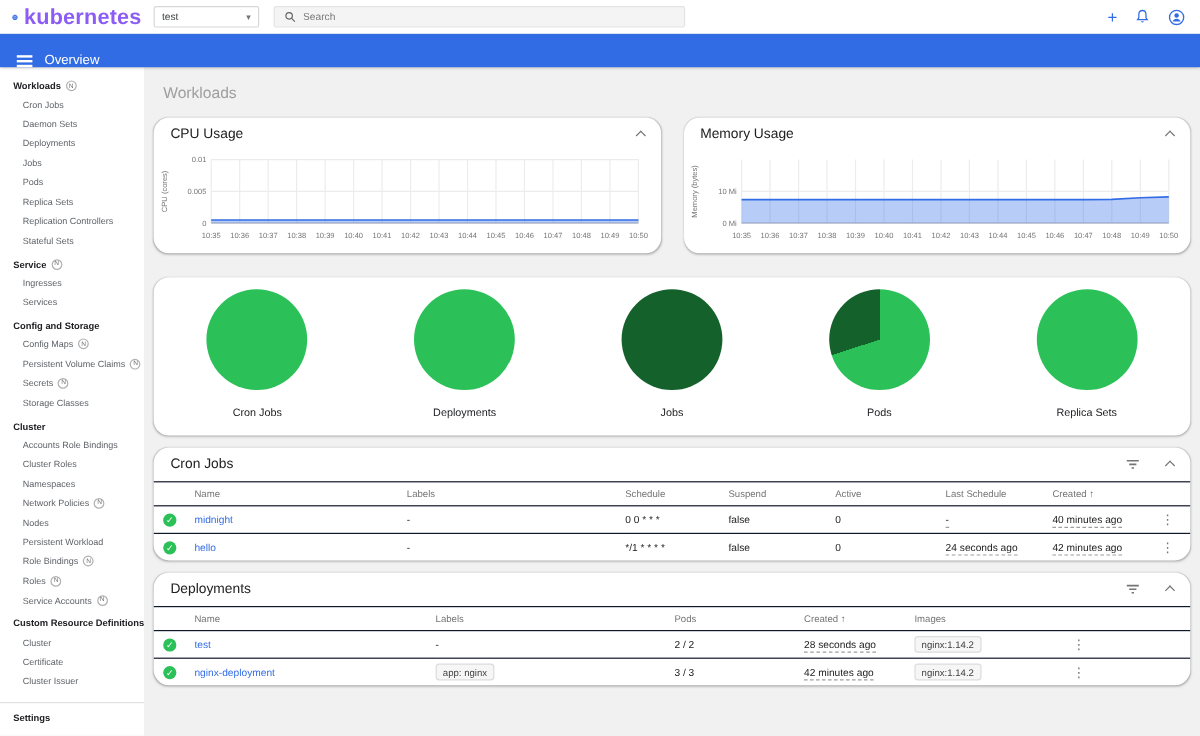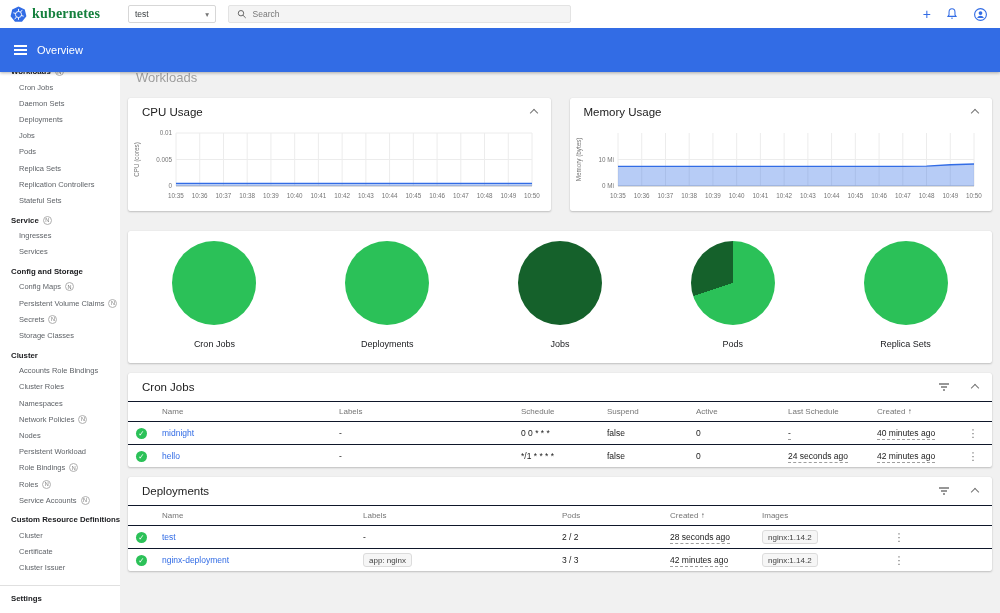--- a/index.html
+++ b/index.html
@@ -3,57 +3,57 @@
 <meta charset="utf-8">
 <style>
   * { margin:0; padding:0; box-sizing:border-box; }
   html,body { width:1000px; height:613px; overflow:hidden; background:#f1f1f1;
               font-family:"Liberation Sans", sans-serif; }
 
   
   .topbar { position:absolute; top:0; left:0; width:1000px; height:28px; background:#fff;
             display:flex; align-items:center; z-index:3; }
   .brand { display:flex; align-items:center; gap:5px; margin-left:10px; width:108px; cursor:pointer; }
-  .brand-text { color:#15803d; font-size:14px; font-weight:bold; letter-spacing:.2px;font-family:Liberation Serif, serif; }
+  .brand-text { color:#8b5cf6; font-size:18px; font-weight:bold; letter-spacing:.2px; }
   .ns-select { margin-left:10px; width:88px; height:18px; border:1px solid #d7d7d7; border-radius:2px;
                display:flex; align-items:center; justify-content:space-between; padding:0 6px;
                font-size:8.5px; color:#3c4043; cursor:pointer; background:#fff; }
   .caret { color:#757575; font-size:7.5px; }
   .searchbox { margin-left:12px; width:343px; height:18px; background:#f4f4f4; border:1px solid #e3e3e3;
                border-radius:2px; display:flex; align-items:center; gap:6px; padding:0 8px; }
   .searchbox input { border:none; outline:none; background:transparent; font-size:8.5px; color:#333;
                      width:100%; font-family:inherit; }
   .searchbox input::placeholder { color:#777; }
   .top-actions { margin-left:auto; margin-right:12px; display:flex; align-items:center; gap:14px; }
   .plus { color:#326ce5; font-size:14px; line-height:1; cursor:pointer; }
 
   
-  .appbar { position:absolute; top:28px; left:0; width:1000px; height:44px; background:#326ce5;
-            color:#fff; display:flex; align-items:center; padding:0 10px; z-index:2;
+  .appbar { position:absolute; top:28px; left:0; width:1000px; height:28px; background:#326ce5;
+            color:#fff; display:flex; align-items:flex-end; padding:0 10px; z-index:2;
             box-shadow:0 1px 3px rgba(0,0,0,.3); }
   .hamburger { display:flex; flex-direction:column; gap:2.5px; margin:0 10px 0 4px; cursor:pointer; }
   .hamburger i { display:block; width:13px; height:1.7px; background:#fff; }
   .appbar-title { font-size:11px; }
 
   
   .sidebar { position:absolute; top:56px; left:0; width:120px; bottom:0; background:#fff;
              padding-top:4px; overflow:hidden; z-index:1; }
   .nav-header { display:flex; align-items:center; gap:4px; padding:4px 2px 3px 11px; margin-top:3px;
                 font-size:7.8px; font-weight:bold; color:#202124; cursor:pointer; white-space:nowrap; overflow:hidden; }
   .nav-item { display:flex; align-items:center; gap:4px; padding:3.6px 2px 3.6px 19px;
               font-size:7.5px; color:#5f6368; cursor:pointer; white-space:nowrap; overflow:hidden; }
   .n-badge { flex:0 0 auto; width:9px; height:9px; border:1px solid #b0b0b0; border-radius:50%;
              color:#757575; font-size:5.5px; font-weight:normal; display:inline-flex;
              align-items:center; justify-content:center; }
   .nav-divider { border-top:1px solid #e0e0e0; margin:9px 0 4px; }
 
   
   .main { position:absolute; top:56px; left:120px; right:0; bottom:0; overflow:hidden; }
   .page-title { margin:14px 0 0 16px; font-size:13px; color:#9e9e9e; }
-  .card { background:#fff; border-radius:2px;
+  .card { background:#fff; border-radius:13px;
           box-shadow:0 1px 2px rgba(0,0,0,.2), 0 0 1px rgba(0,0,0,.12); }
   .card-header { display:flex; align-items:center; padding:8px 14px; }
   .card-title { font-size:11.5px; color:#212121; }
   .hdr-right { margin-left:auto; display:flex; align-items:center; gap:22px; }
   .chev { width:6px; height:6px; border-left:1.5px solid #757575; border-top:1.5px solid #757575;
           transform:rotate(45deg); cursor:pointer; margin-top:2px; }
   .filter-btn { cursor:pointer; display:flex; align-items:center; }
 
   .charts-row { display:flex; gap:19px; margin:13px 8px 0; }
   .chart-card { flex:1; height:113px; }

